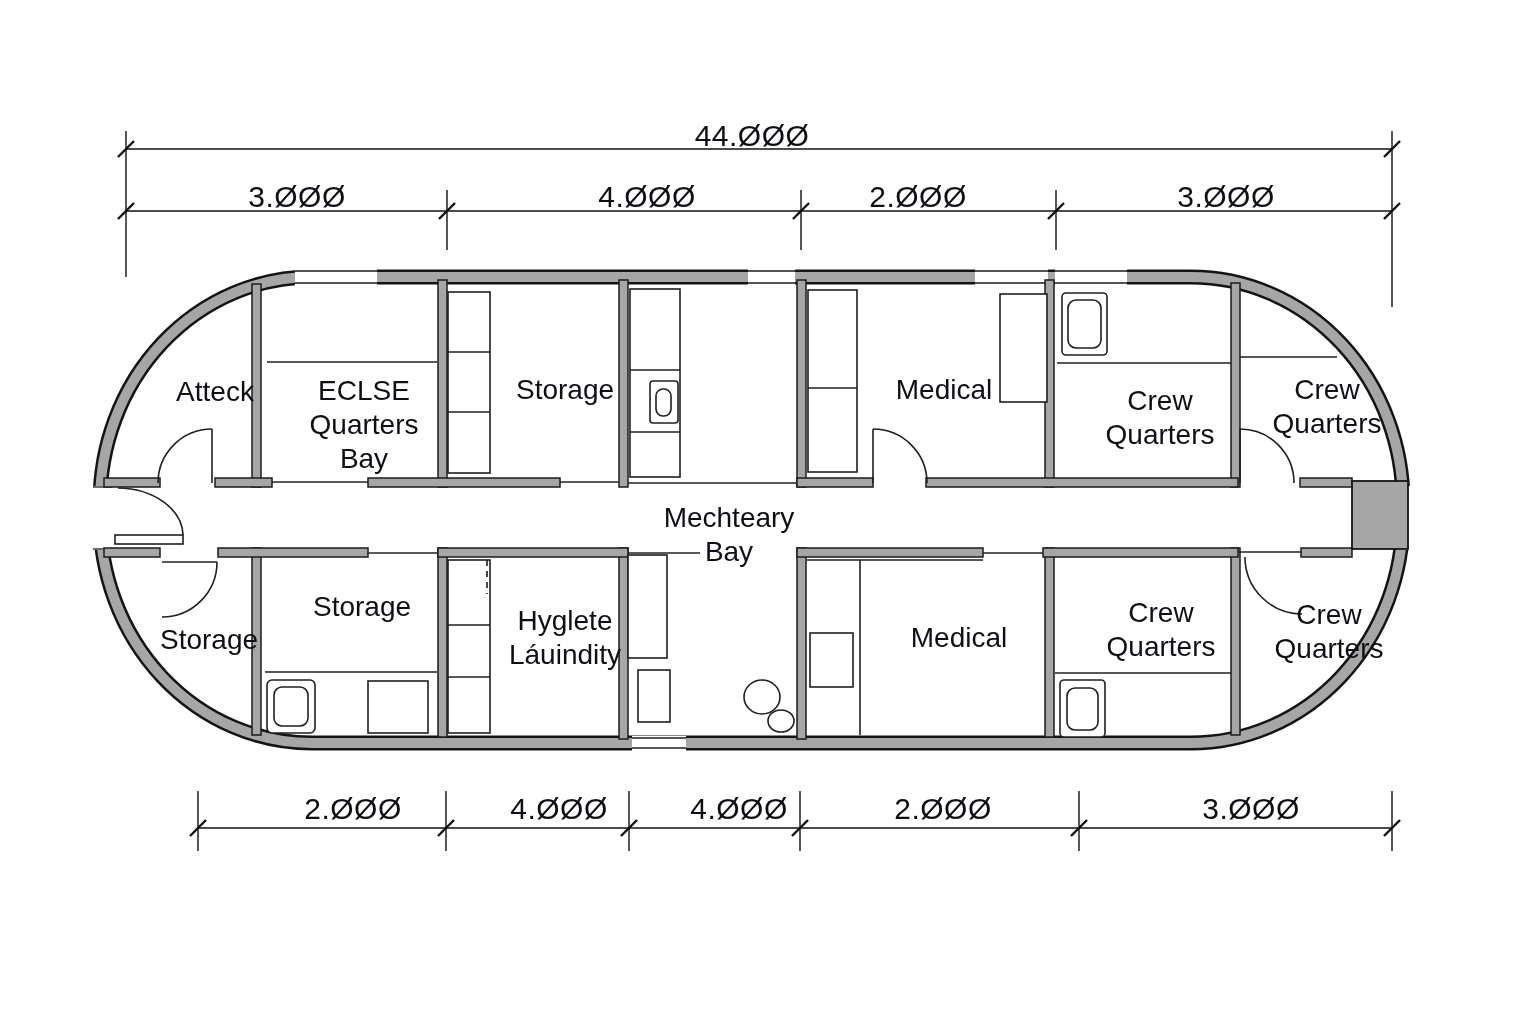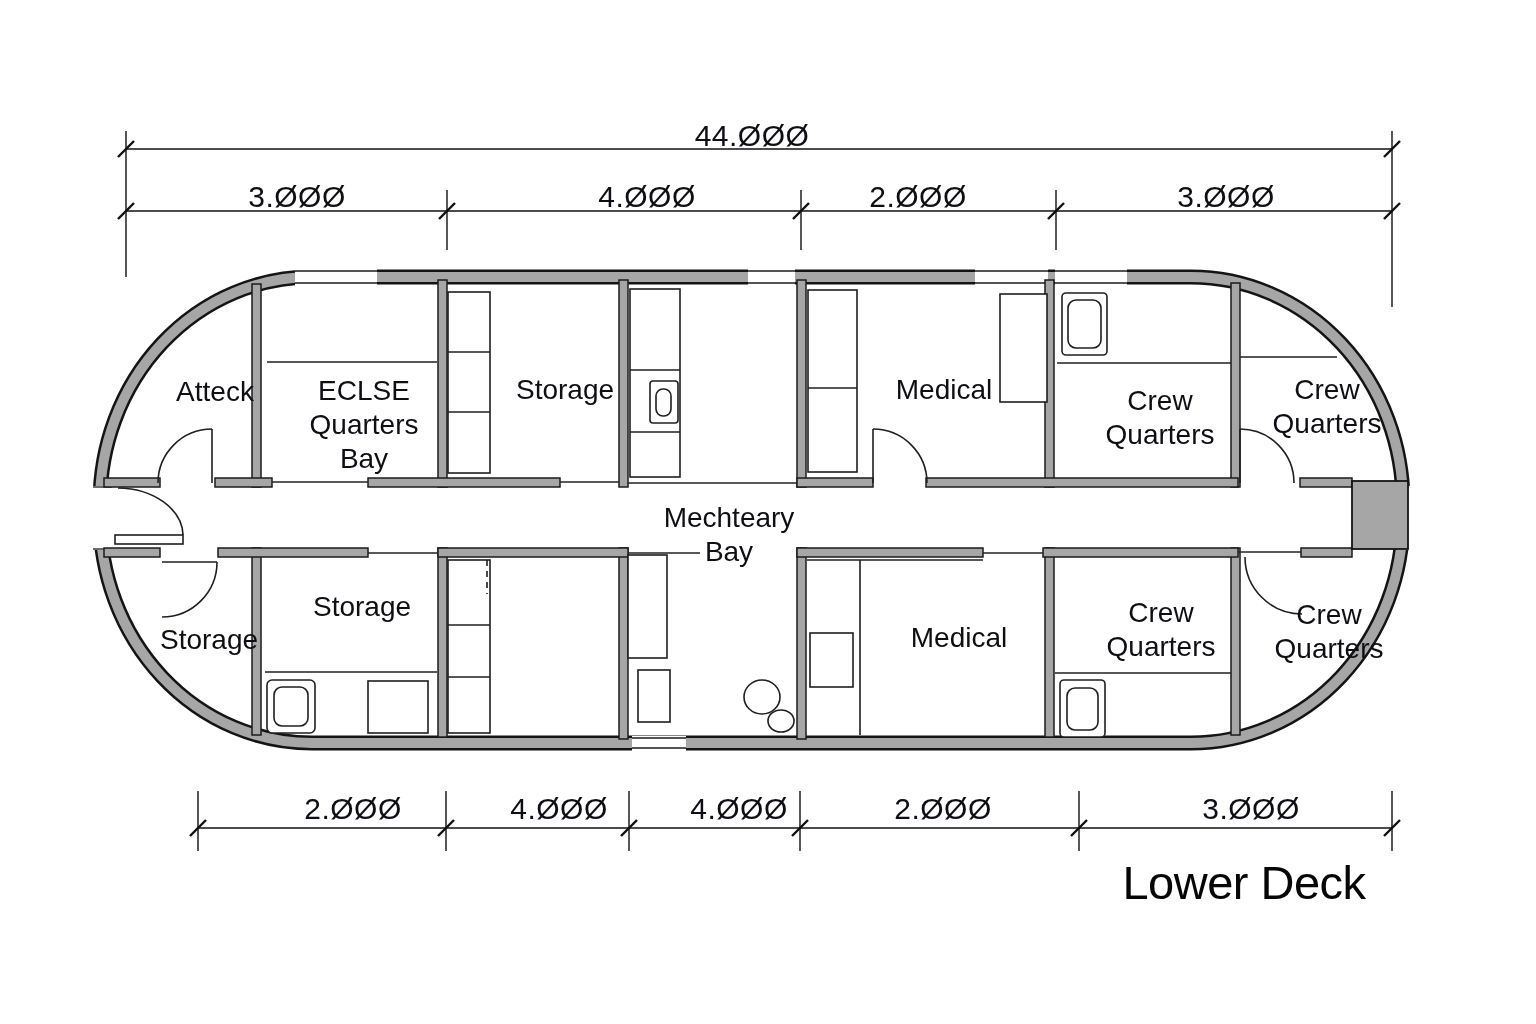--- a/index.html
+++ b/index.html
@@ -211,22 +211,23 @@
   <div class="lbl room" style="left:553px;top:390px">Storage</div>
   <div class="lbl room" style="left:932px;top:390px">Medical</div>
   <div class="lbl room" style="left:1148px;top:418px">Crew
 Quarters</div>
   <div class="lbl room" style="left:1315px;top:407px">Crew
 Quarters</div>
   <div class="lbl room" style="left:717px;top:535px">Mechteary
 Bay</div>
   <div class="lbl room" style="left:197px;top:640px">Storage</div>
   <div class="lbl room" style="left:350px;top:607px">Storage</div>
+  <div class="lbl room" style="left:553px;top:638px">Hyglete
+Láuindity</div>
   <div class="lbl room" style="left:947px;top:638px">Medical</div>
   <div class="lbl room" style="left:1149px;top:630px">Crew
 Quarters</div>
   <div class="lbl room" style="left:1317px;top:632px">Crew
 Quarters</div>
 
-  <div class="lbl title" style="left:1232px;top:882px">Lower Deck</div>
 </div>
 
 </div>
 
 </body></html>

